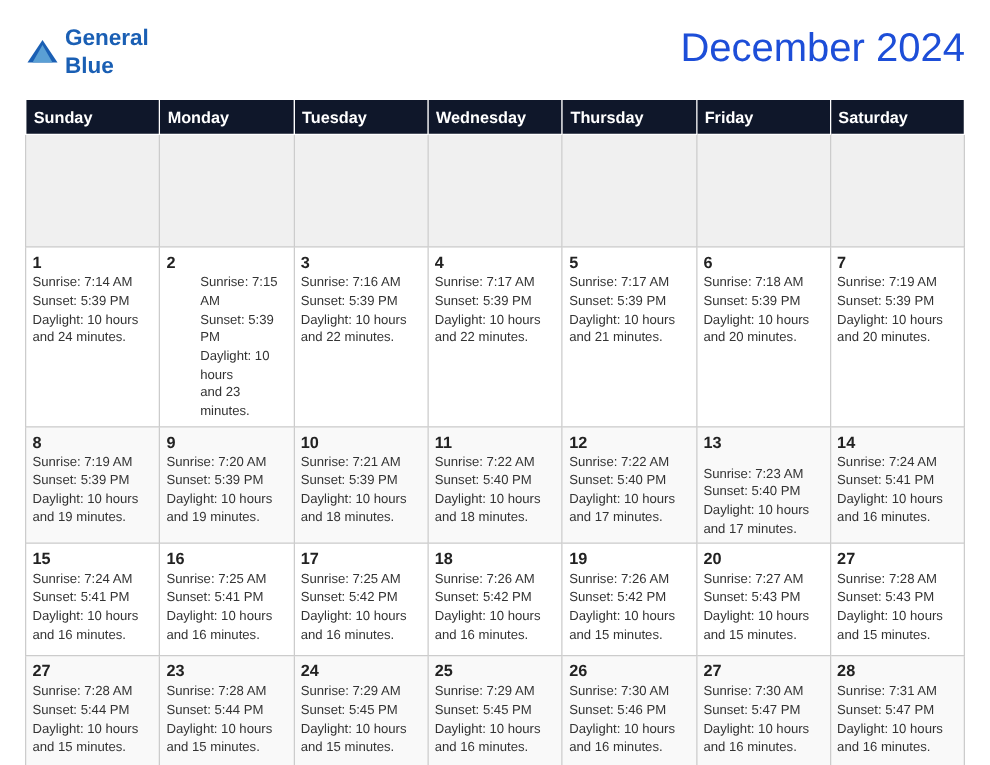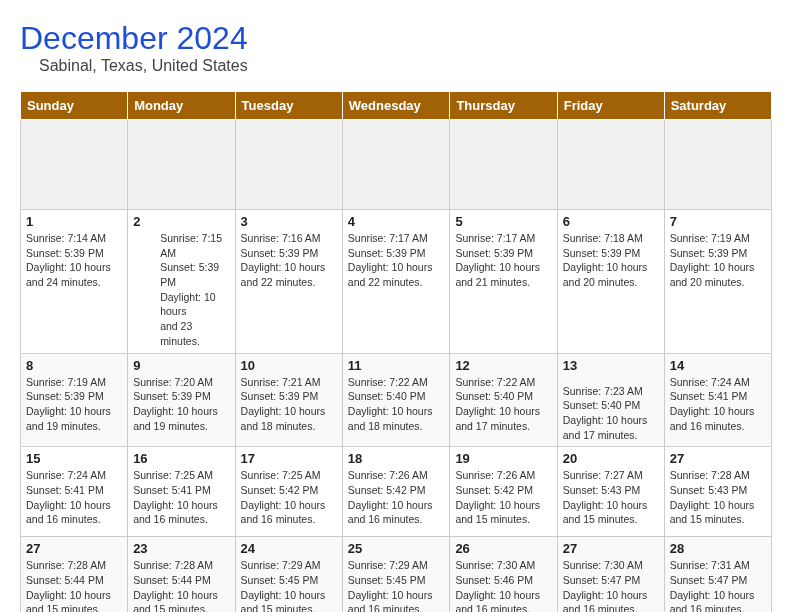--- a/index.html
+++ b/index.html
@@ -45,21 +45,21 @@
     .calendar-subtitle {
       font-size: 16px;
       color: #444;
     }
     .calendar-table {
       width: 100%;
       border-collapse: collapse;
       font-size: 11px;
     }
     .calendar-table thead tr th {
-      background-color: #a16207;
+      background-color: #0f172a;
       color: #fff;
       text-align: left;
       padding: 6px 6px;
       font-size: 13px;
       font-weight: bold;
       border: 1px solid #fff;
     }
     .calendar-table tbody tr td {
       border: 1px solid #ccc;
       vertical-align: top;
@@ -85,23 +85,32 @@
     .day-detail {
       font-size: 10.5px;
       color: #333;
       line-height: 1.4;
     }
   </style>
 </head>
 <body>
 
 <div class="header-area">
+  <div class="logo">
+    <svg class="logo-icon" viewBox="0 0 28 24" xmlns="http://www.w3.org/2000/svg">
+      <polygon points="14,2 26,20 2,20" fill="#1a5fb4"></polygon>
+      <polygon points="14,6 22,20 6,20" fill="#5a9fd4"></polygon>
+    </svg>
+    <div class="logo-text">
+      <div><span>General</span></div>
+      <div><span style="color:#1a5fb4">Blue</span></div>
+    </div>
+  </div>
   <div class="title-block">
     <div class="calendar-title">December 2024</div>
-    <div class="calendar-subtitle">Sabinal, Texas, United States</div>
   </div>
 </div>
 
 <table class="calendar-table">
   <thead>
     <tr>
       <th>Sunday</th>
       <th>Monday</th>
       <th>Tuesday</th>
       <th>Wednesday</th>

